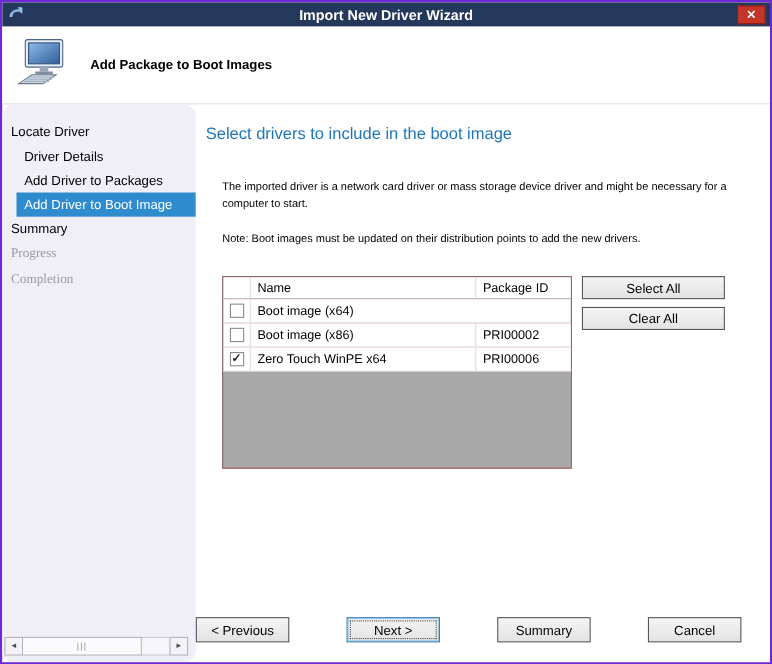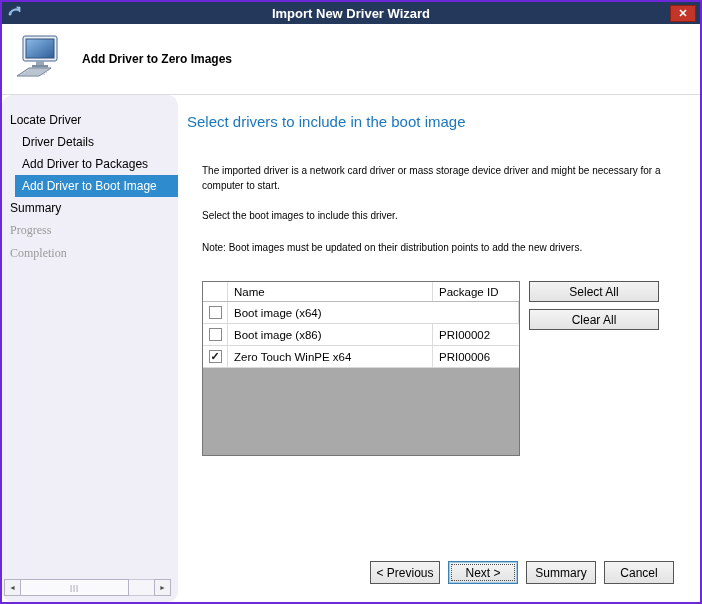--- a/index.html
+++ b/index.html
@@ -140,21 +140,21 @@
     border: 1px solid #565656;
     cursor: pointer;
   }
   .side-buttons { display: flex; flex-direction: column; gap: 7px; }
   .side-buttons .btn { width: 130px; height: 21px; }
 
   .bottom-buttons {
     position: absolute; right: 26px; bottom: 18px;
     display: flex; gap: 8px;
   }
-  .bottom-buttons .btn { width: 70px; height: 23px; }
+  .bottom-buttons .btn { width: 85px; height: 23px; margin-left: 44px; }
   .btn.focused {
     border: 1px solid #3c7fb1;
     box-shadow: inset 0 0 0 1px #9ecae8;
     outline: 1px dotted #4d4d4d; outline-offset: -4px;
   }
 </style>
 </head>
 <body>
 
 <div class="window">
@@ -186,21 +186,21 @@
         <rect x="9" y="1" width="34" height="25" rx="2" fill="#e8eef7" stroke="#49668c"></rect>
         <rect x="12" y="4" width="28" height="19" fill="url(#scr)" stroke="#35517a"></rect>
         <rect x="22" y="26" width="8" height="4" fill="#9aa7b8"></rect>
         <rect x="18" y="30" width="16" height="2.5" fill="#7f8da0"></rect>
         <polygon points="3,41 15,33 37,33 25,41" fill="#cfd8e4" stroke="#6c7b90"></polygon>
         <line x1="8" y1="39" x2="31" y2="39" stroke="#a5b0bf" stroke-width="1"></line>
         <line x1="11" y1="37" x2="33" y2="37" stroke="#a5b0bf" stroke-width="1"></line>
         <line x1="14" y1="35" x2="35" y2="35" stroke="#a5b0bf" stroke-width="1"></line>
       </svg>
     </span>
-    <span class="header-title">Add Driver to Zero Images</span>
+    <span class="header-title">Add Package to Boot Images</span>
   </div>
 
   <div class="body">
 
     <div class="sidebar">
       <div class="step lvl0">Locate Driver</div>
       <div class="step lvl1">Driver Details</div>
       <div class="step lvl1">Add Driver to Packages</div>
       <div class="step lvl1 current">Add Driver to Boot Image</div>
       <div class="step lvl0">Summary</div>
@@ -214,21 +214,20 @@
         </span>
         <span class="sb-track"></span>
         <span class="sb-btn">►</span>
       </div>
     </div>
 
     <div class="content">
       <h1>Select drivers to include in the boot image</h1>
 
       <p class="p1">The imported driver is a network card driver or mass storage device driver and might be necessary for a computer to start.</p>
-      <p class="p2">Select the boot images to include this driver.</p>
       <p class="p3">Note: Boot images must be updated on their distribution points to add the new drivers.</p>
 
       <div class="table-area">
         <div class="listview">
           <div class="lv-header">
             <span class="col-check"></span>
             <span class="col-name">Name</span>
             <span class="col-pkg">Package ID</span>
           </div>
 

